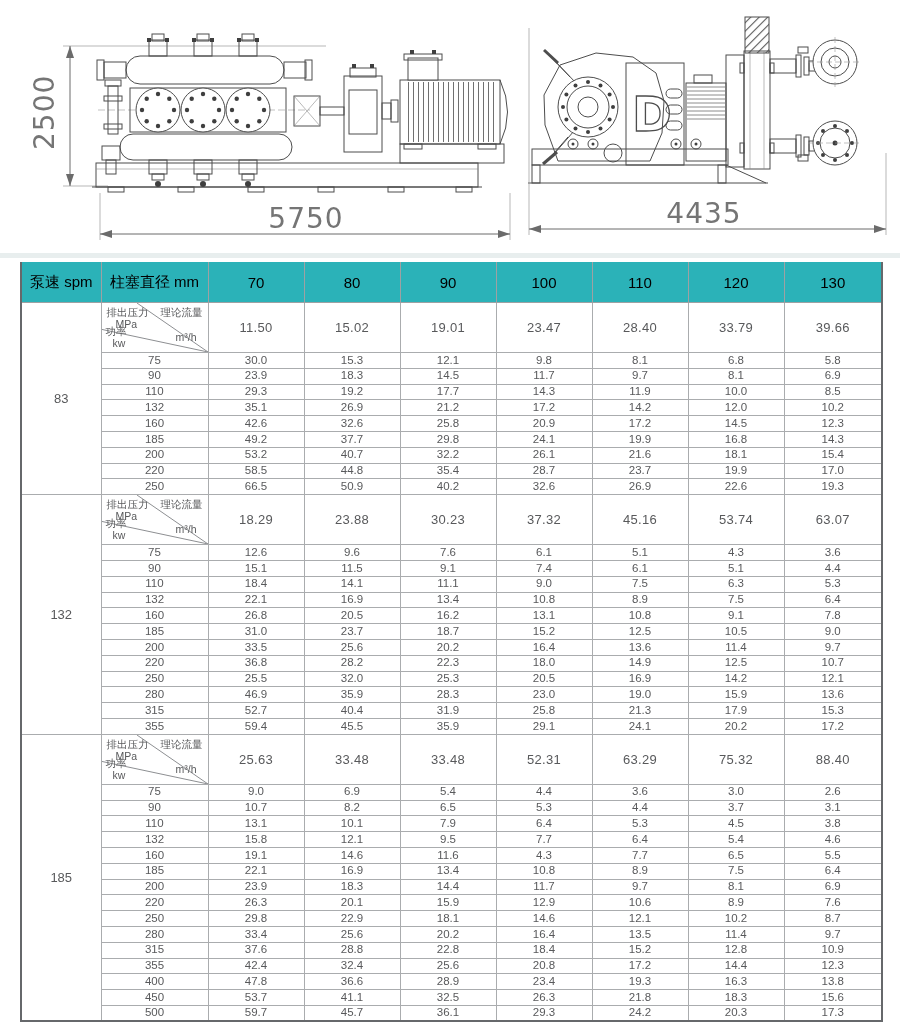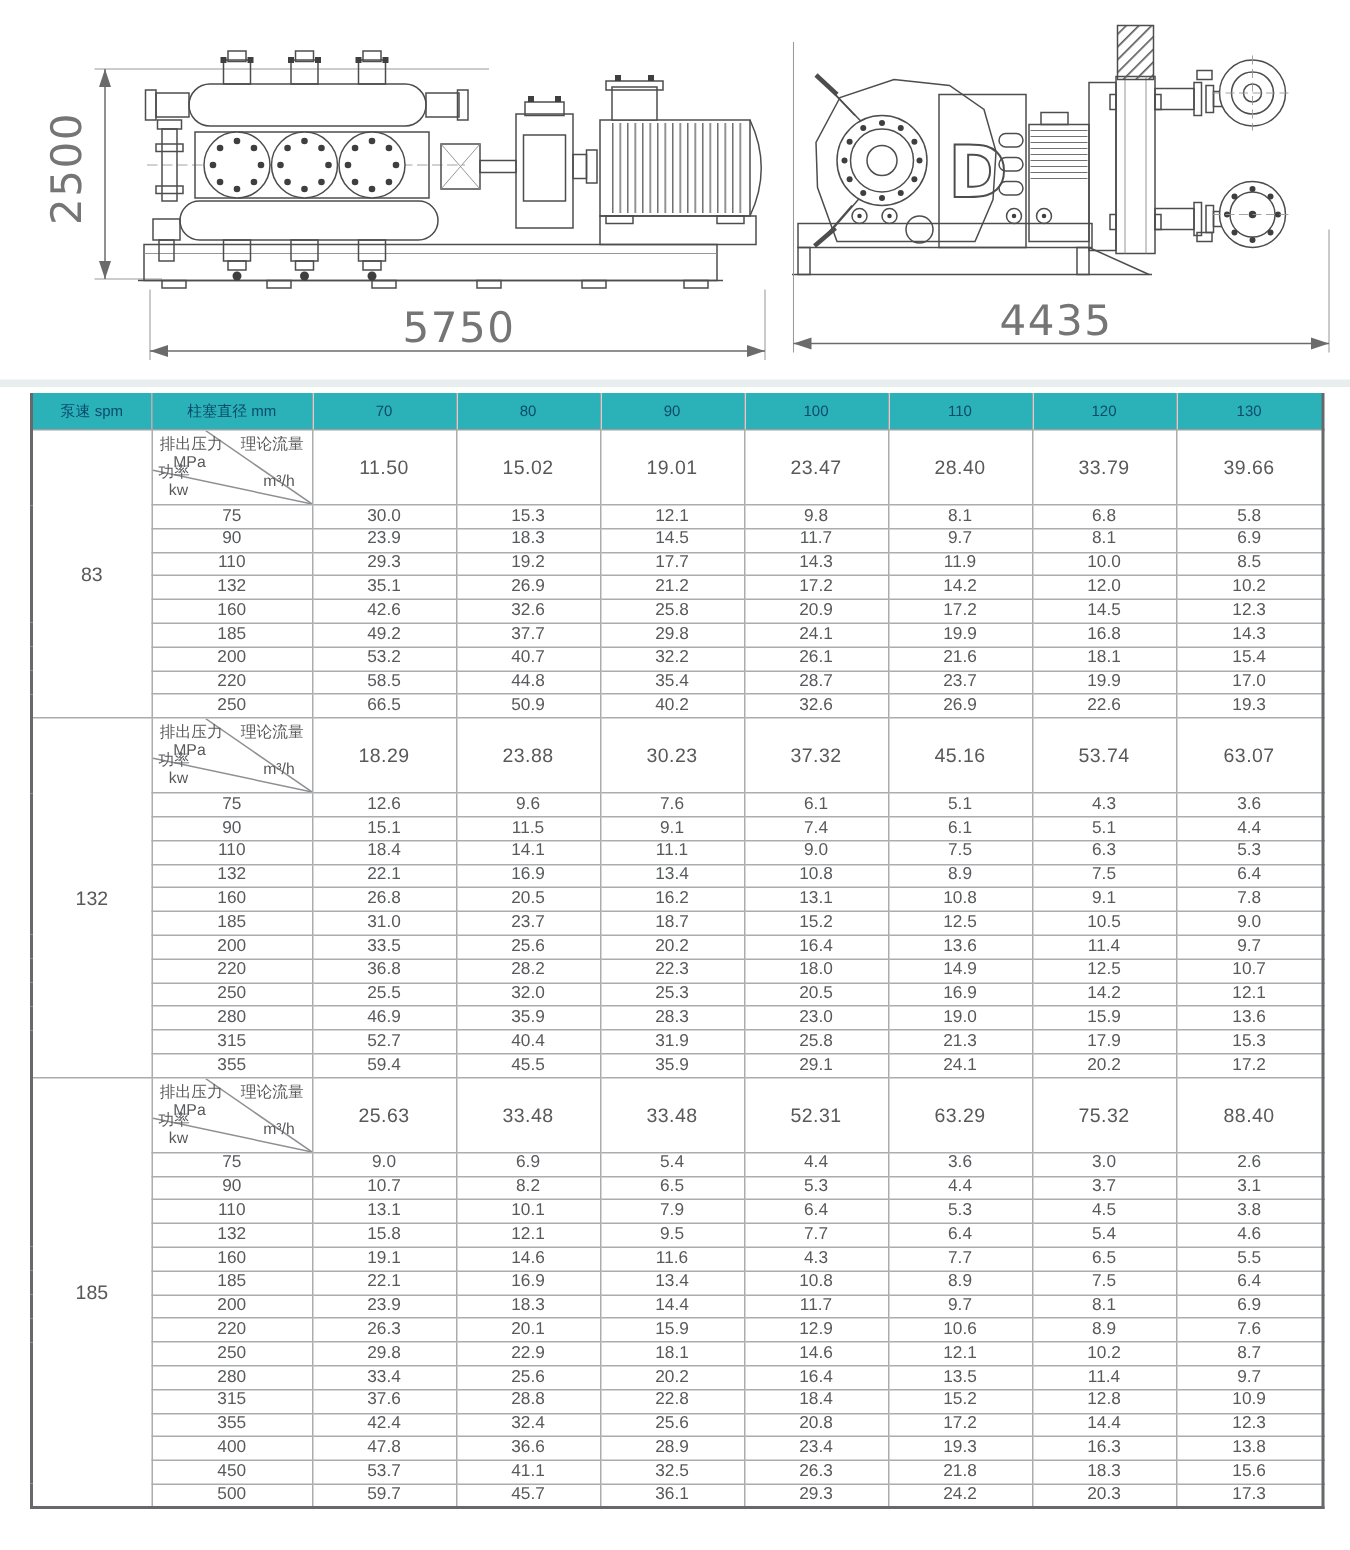--- a/index.html
+++ b/index.html
@@ -22,22 +22,22 @@
     position:absolute; left:20px; top:262px; width:861px;
     border-collapse:collapse; table-layout:fixed;
     border:2px solid #66686b; border-top:0;
     color:#58595b;
   }
   #spec-table th, #spec-table td {
     border:1px solid #aaacae; padding:0; text-align:center; vertical-align:middle;
     overflow:hidden; white-space:nowrap;
   }
   #spec-table thead th {
-    background:#2bb2b8; color:#0c4a6e; font-weight:normal; font-size:10px;
-    height:24px; border-color:#9ea1a3; border-top:none;
+    background:#2bb2b8; color:#000000; font-weight:normal; font-size:15px;
+    height:40px; border-color:#9ea1a3; border-top:none;
   }
   tr.flow-row { height:50px; }
   td.flow-cell { font-size:13px; letter-spacing:.3px;margin-top:36px; }
   td.speed-cell { font-size:13px; }
   tr.data-row { height:15.8px; font-size:11.5px;margin-top:13px; }
   tr.data-row td { line-height:1; }
   tr.section-start td { border-top:2px solid #66686b; }
 
   td.corner { position:relative; font-size:10.5px; line-height:1.05; }
   td.corner .corner-lines { position:absolute; left:0; top:0; width:100%; height:100%; }

